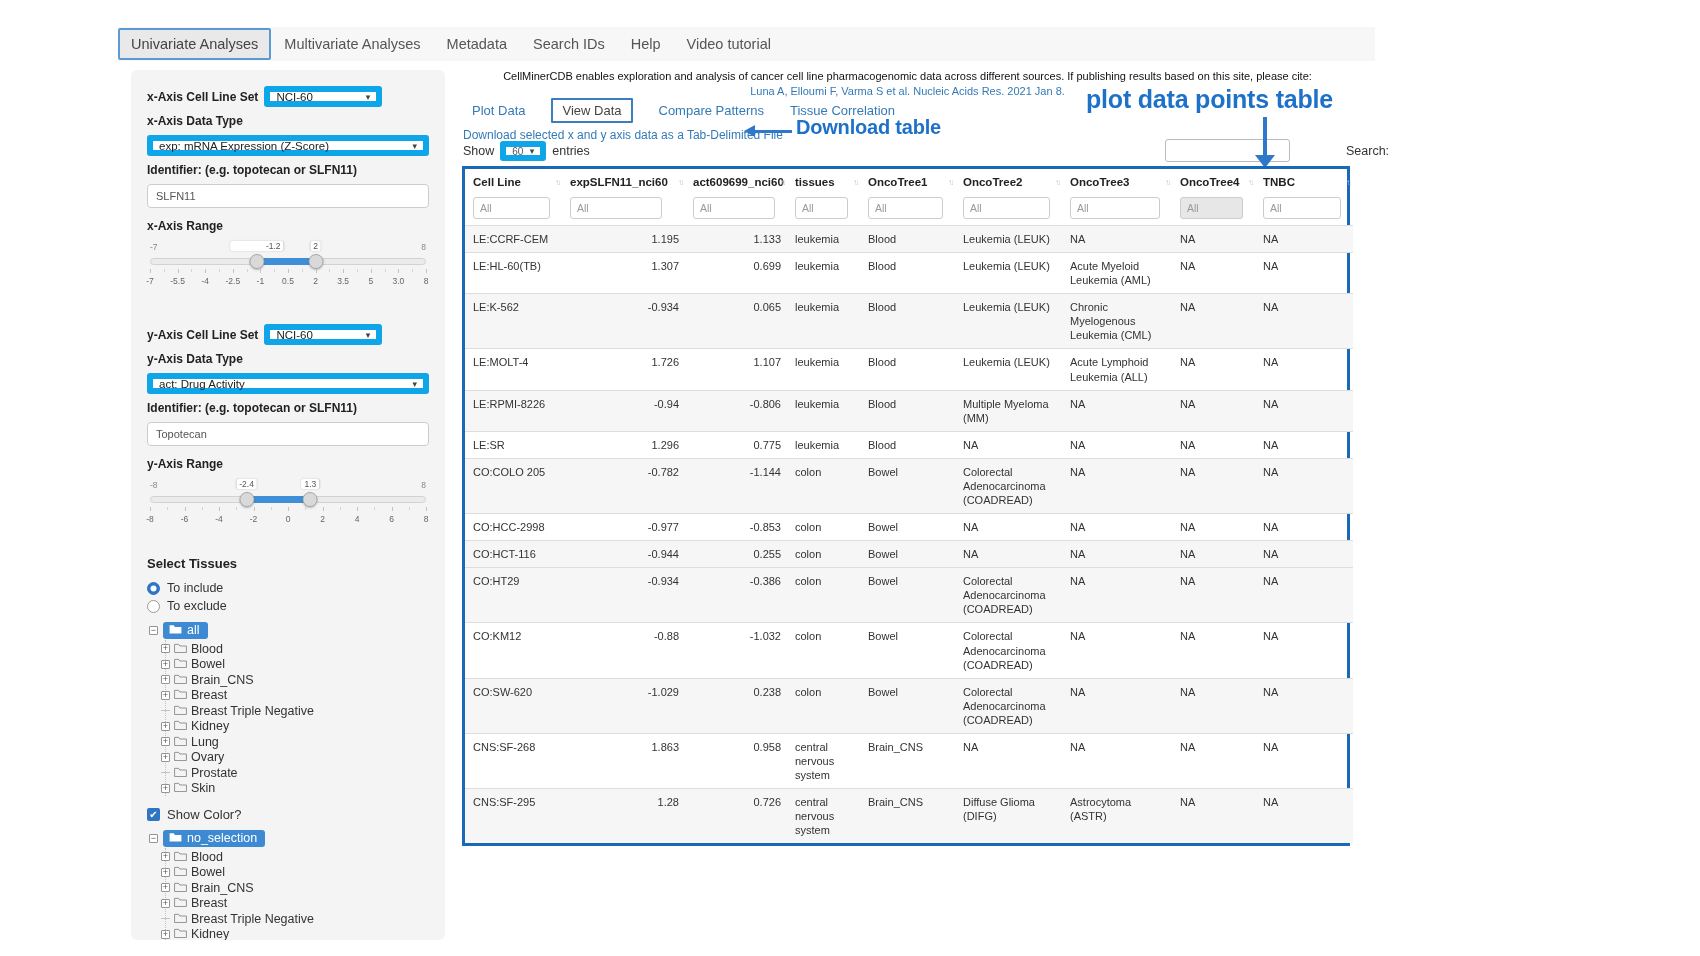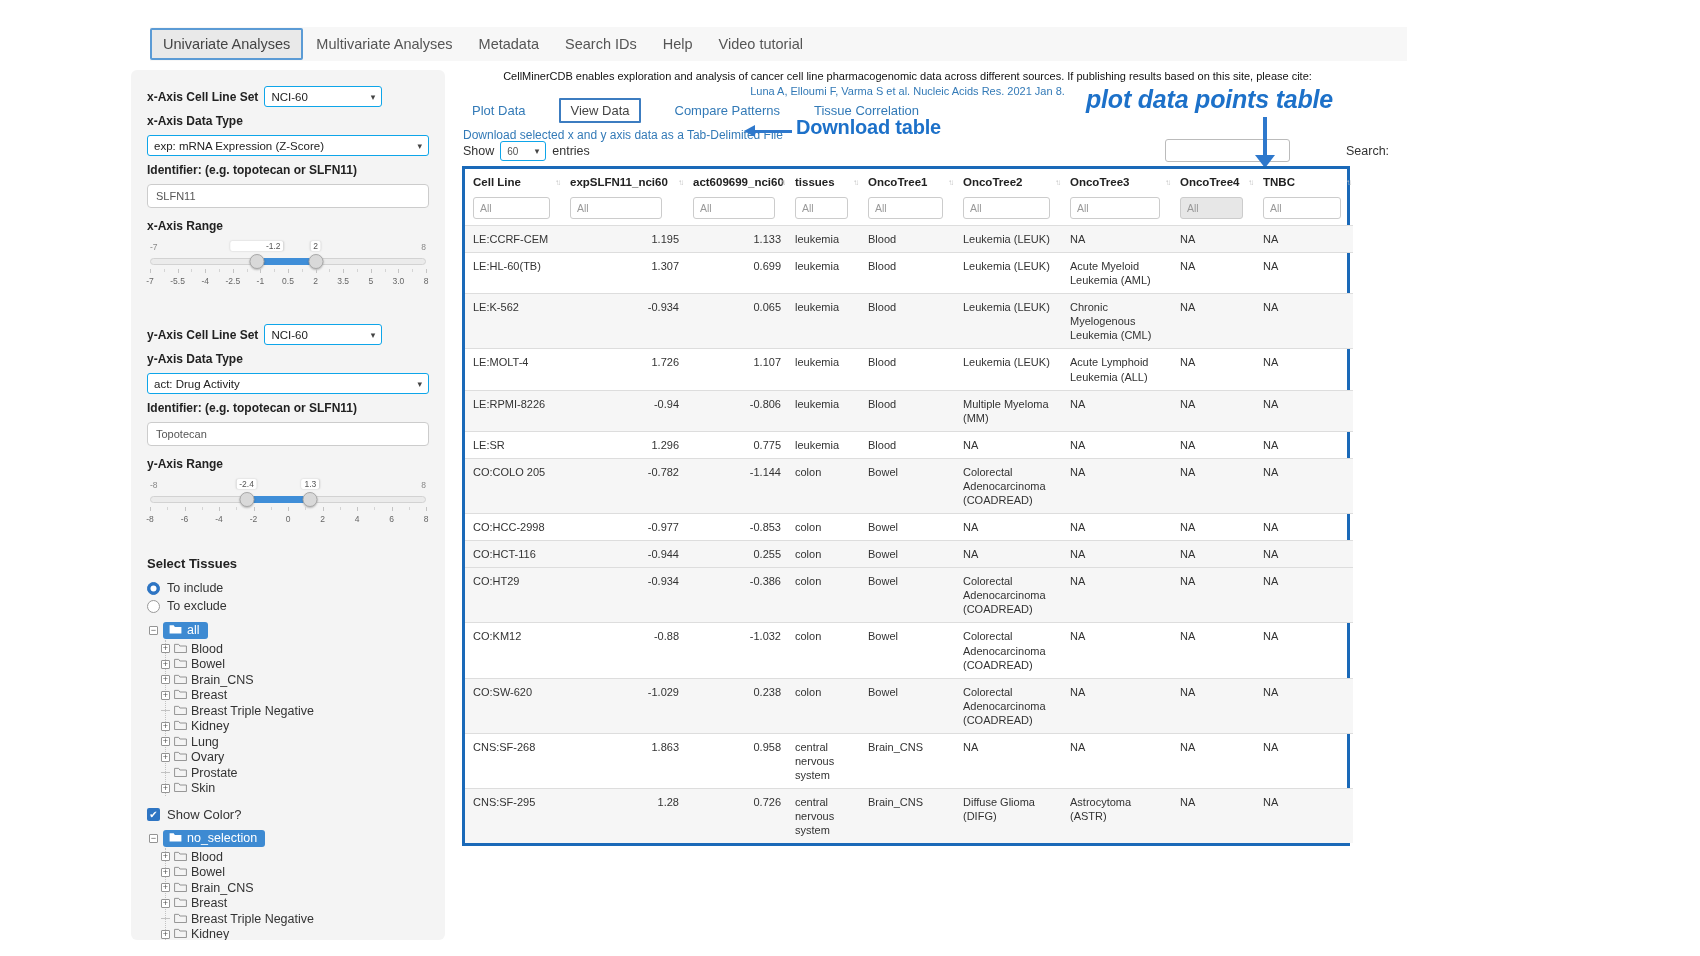--- a/index.html
+++ b/index.html
@@ -5,37 +5,37 @@
   * { box-sizing: border-box; }
   html,body { margin:0; padding:0; background:#fff; }
   body {
     width:1700px; height:956px; overflow:hidden; position:relative;
     font-family:"Liberation Sans","DejaVu Sans",sans-serif; color:#333;
   }
 
   
   #top-nav {
     position:absolute; left:118px; top:27px; width:1257px; height:34px;
-    background:#f7f7f7; display:flex; align-items:center; font-size:14.5px; color:#555;margin-left:32px;
+    background:#f7f7f7; display:flex; align-items:center; font-size:14.5px; color:#555;
   }
   .nav-item { padding:8px 13px; cursor:default; white-space:nowrap; }
   .nav-item.active {
     border:2px solid #5b9bd5; background:#e9e9e9; color:#444;
     padding:6px 11px; border-radius:2px;
   }
 
   
   #sidebar {
     position:absolute; left:131px; top:70px; width:314px; height:870px;
     background:#f4f4f4; border-radius:6px; padding:16px 16px 10px 16px; overflow:hidden;
   }
   .b { font-weight:bold; font-size:12px; color:#222; }
   .ctl-row { display:flex; align-items:center; gap:6px; margin-bottom:7px; height:21px; }
   .select {
-    border:1px solid #0ea5e9; border-radius:3px; background:#fff; height:21px;
+    border:6px solid #0ea5e9; border-radius:3px; background:#fff; height:21px;
     display:flex; align-items:center; justify-content:space-between;
     padding:0 6px; font-size:11.5px; color:#222;
   }
   .select .chev { font-size:9px; color:#444; margin-left:6px; }
   .select.inline { width:118px; }
   .select.full { width:100%; margin:4px 0 7px 0; }
   .lbl-line { margin:2px 0 0 0; height:17px; }
   .tinput {
     width:100%; height:24px; border:1px solid #ccc; border-radius:4px; background:#fff;
     font-size:11px; color:#555; padding:0 8px; margin:4px 0 9px 0;
@@ -82,39 +82,39 @@
 
   .chk-row { display:flex; align-items:center; gap:7px; margin:9px 0 2px 0; height:18px; font-size:13px; }
   .chk { width:13px; height:13px; background:#2e75c3; border-radius:2px; color:#fff;
     font-size:10px; line-height:13px; text-align:center; }
 
   
   #citation1 { position:absolute; left:465px; top:70px; width:885px; text-align:center;
     font-size:11px; color:#111; }
   #citation2 { position:absolute; left:465px; top:85px; width:885px; text-align:center;
     font-size:11px; color:#337ab7; cursor:pointer; }
-  #subtabs { position:absolute; left:472px; top:98px; display:flex; gap:34px; align-items:center;
+  #subtabs { position:absolute; left:472px; top:98px; display:flex; gap:26px; align-items:center;
     font-size:13px; color:#337ab7; height:24px; }
   .subtab { cursor:pointer; white-space:nowrap; }
   .subtab.active { border:2px solid #3c7cc0; padding:3px 9px; color:#444; border-radius:1px; }
   #download-link { position:absolute; left:463px; top:128px; font-size:12px; color:#337ab7; cursor:pointer; }
   #show-row { position:absolute; left:463px; top:141px; display:flex; align-items:center; gap:6px;
     font-size:12.5px; color:#333; }
   .select.mini { width:46px; height:20px; font-size:10px; color:#555; }
   #search-input { position:absolute; left:1165px; top:139px; width:125px; height:23px;
     border:1px solid #bbb; border-radius:3px; background:#fff; padding:0 6px; font-size:12px; }
   #search-label { position:absolute; left:1346px; top:144px; font-size:12.5px; color:#333; }
 
   
   .ann { position:absolute; font-weight:bold; color:#1d71c9; letter-spacing:-0.2px; }
   #ann-download { left:796px; top:116px; font-size:20px; }
   #arrow-dl-line { position:absolute; left:754px; top:130px; width:38px; height:3px; background:#2e78cc; }
   #arrow-dl-head { position:absolute; left:744px; top:125px; width:0; height:0;
     border-top:6px solid transparent; border-bottom:6px solid transparent; border-right:11px solid #2e78cc; }
-  #ann-plot { left:1086px; top:85px; font-size:25px;font-style:italic; }
+  #ann-plot { left:1086px; top:85px; font-size:25px; }
   #arrow-plot-line { position:absolute; left:1263px; top:117px; width:4px; height:39px; background:#2e78cc; }
   #arrow-plot-head { position:absolute; left:1255px; top:155px; width:0; height:0;
     border-left:10px solid transparent; border-right:10px solid transparent; border-top:13px solid #2e78cc; }
 
   
   #table-wrap { position:absolute; left:462px; top:166px; width:888px;
     border:3px solid #1a69b8; background:#fff; }
   table.dt { border-collapse:collapse; table-layout:fixed; width:100%; font-size:11px; }
   table.dt th { text-align:left; font-size:11.5px; color:#222; padding:7px 14px 6px 8px;
     position:relative; cursor:pointer; white-space:nowrap; }

